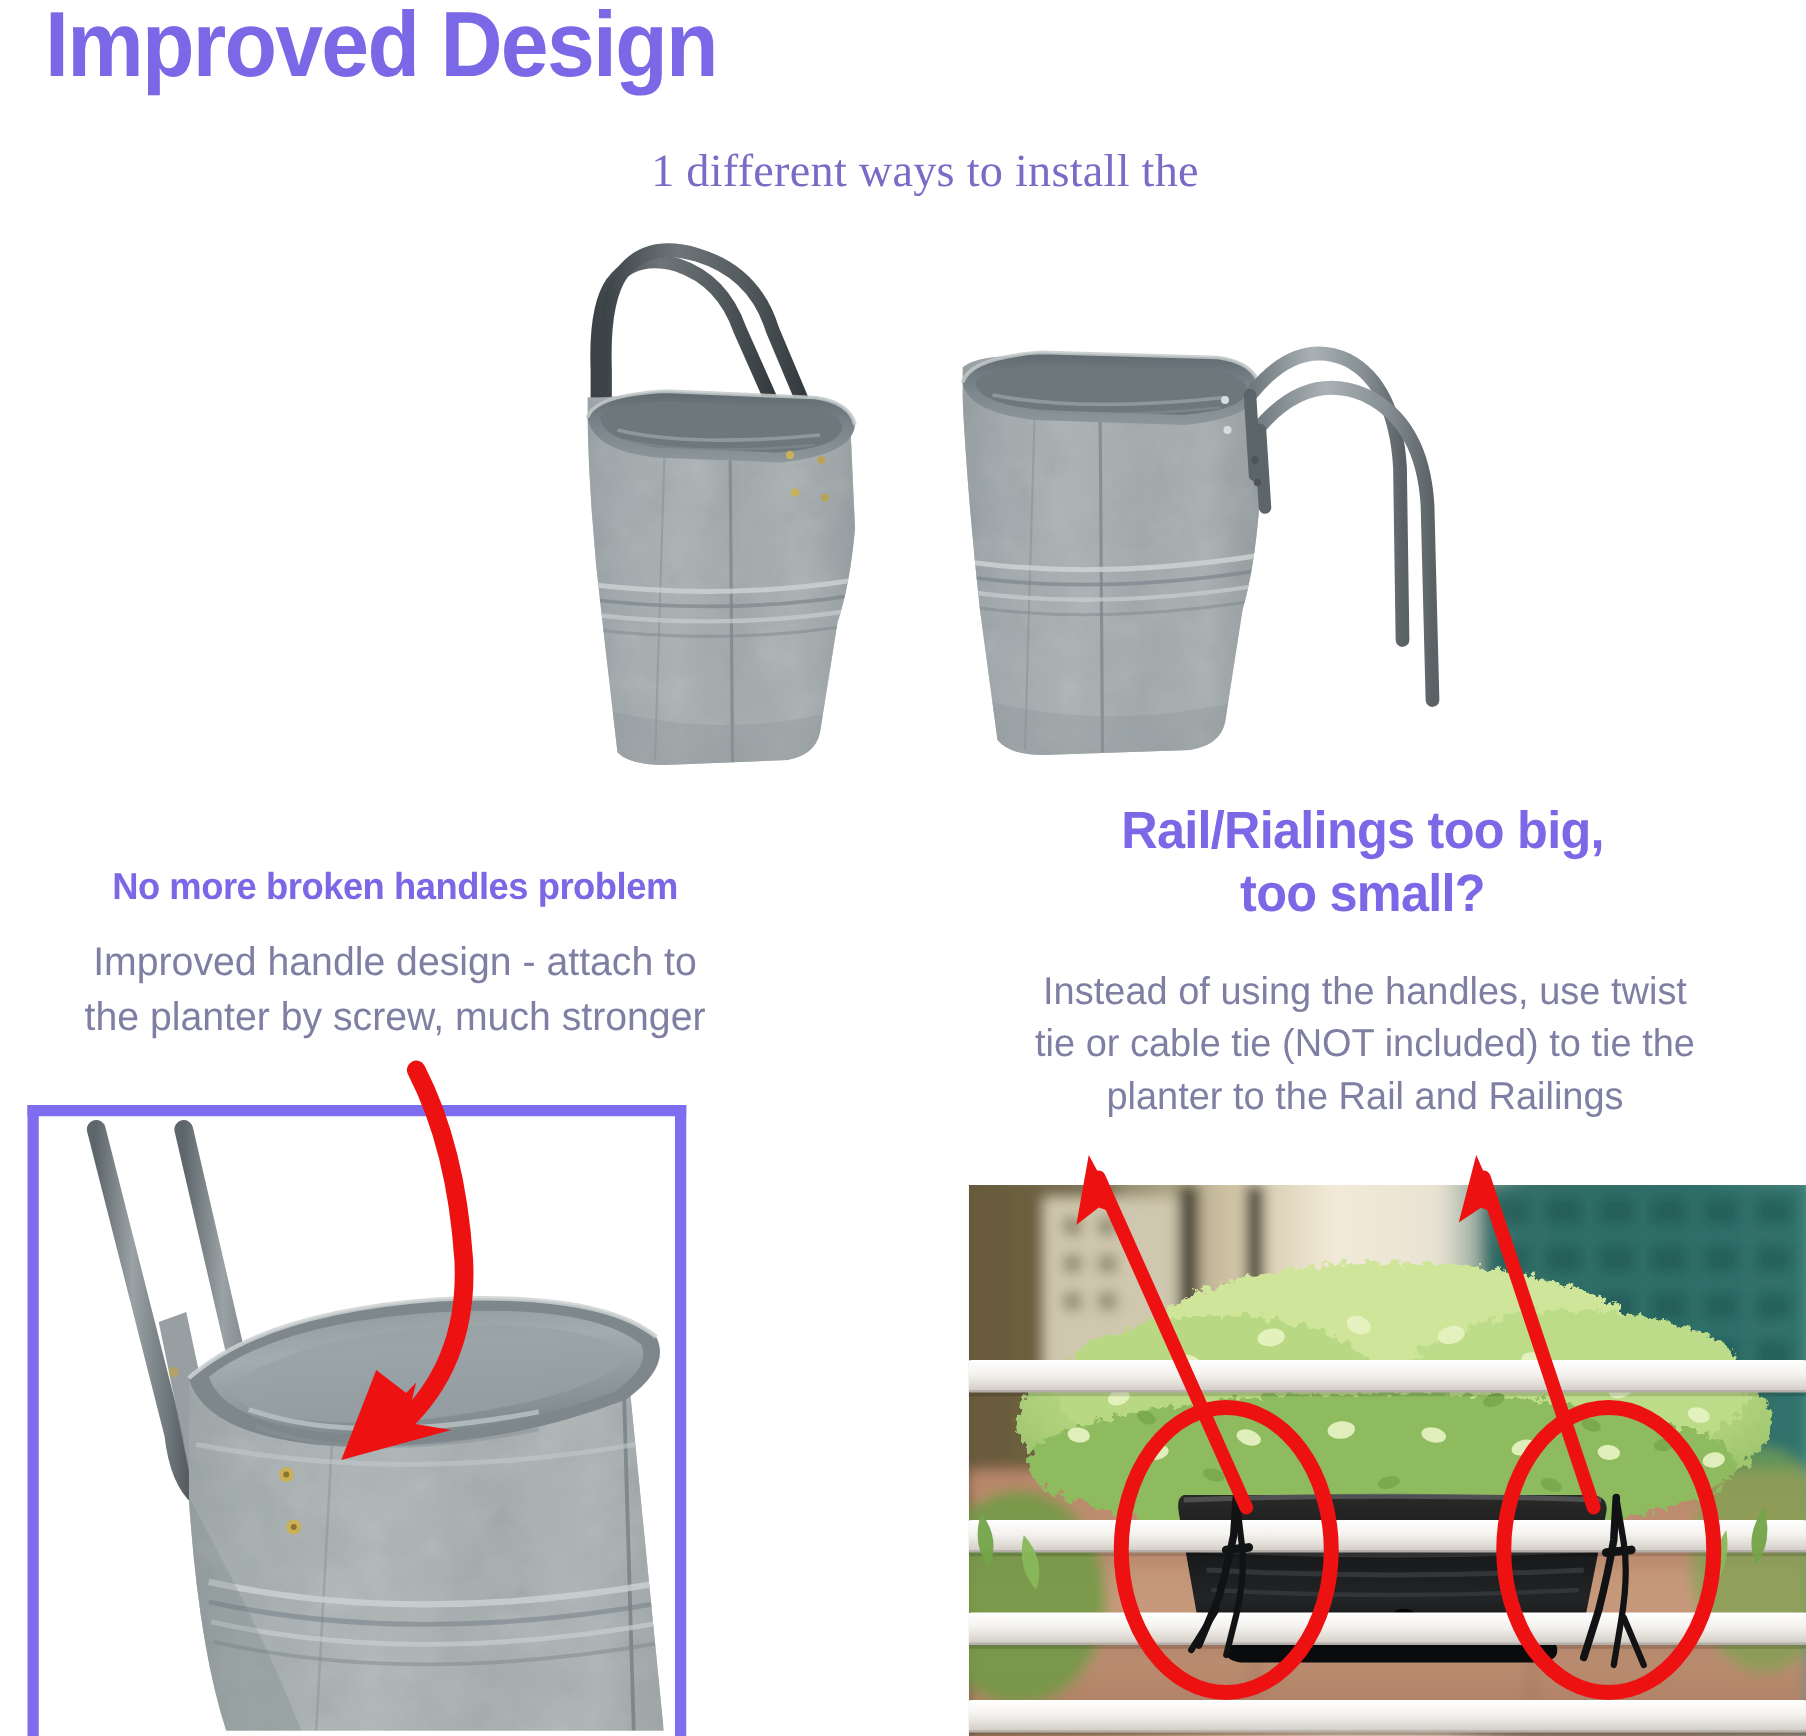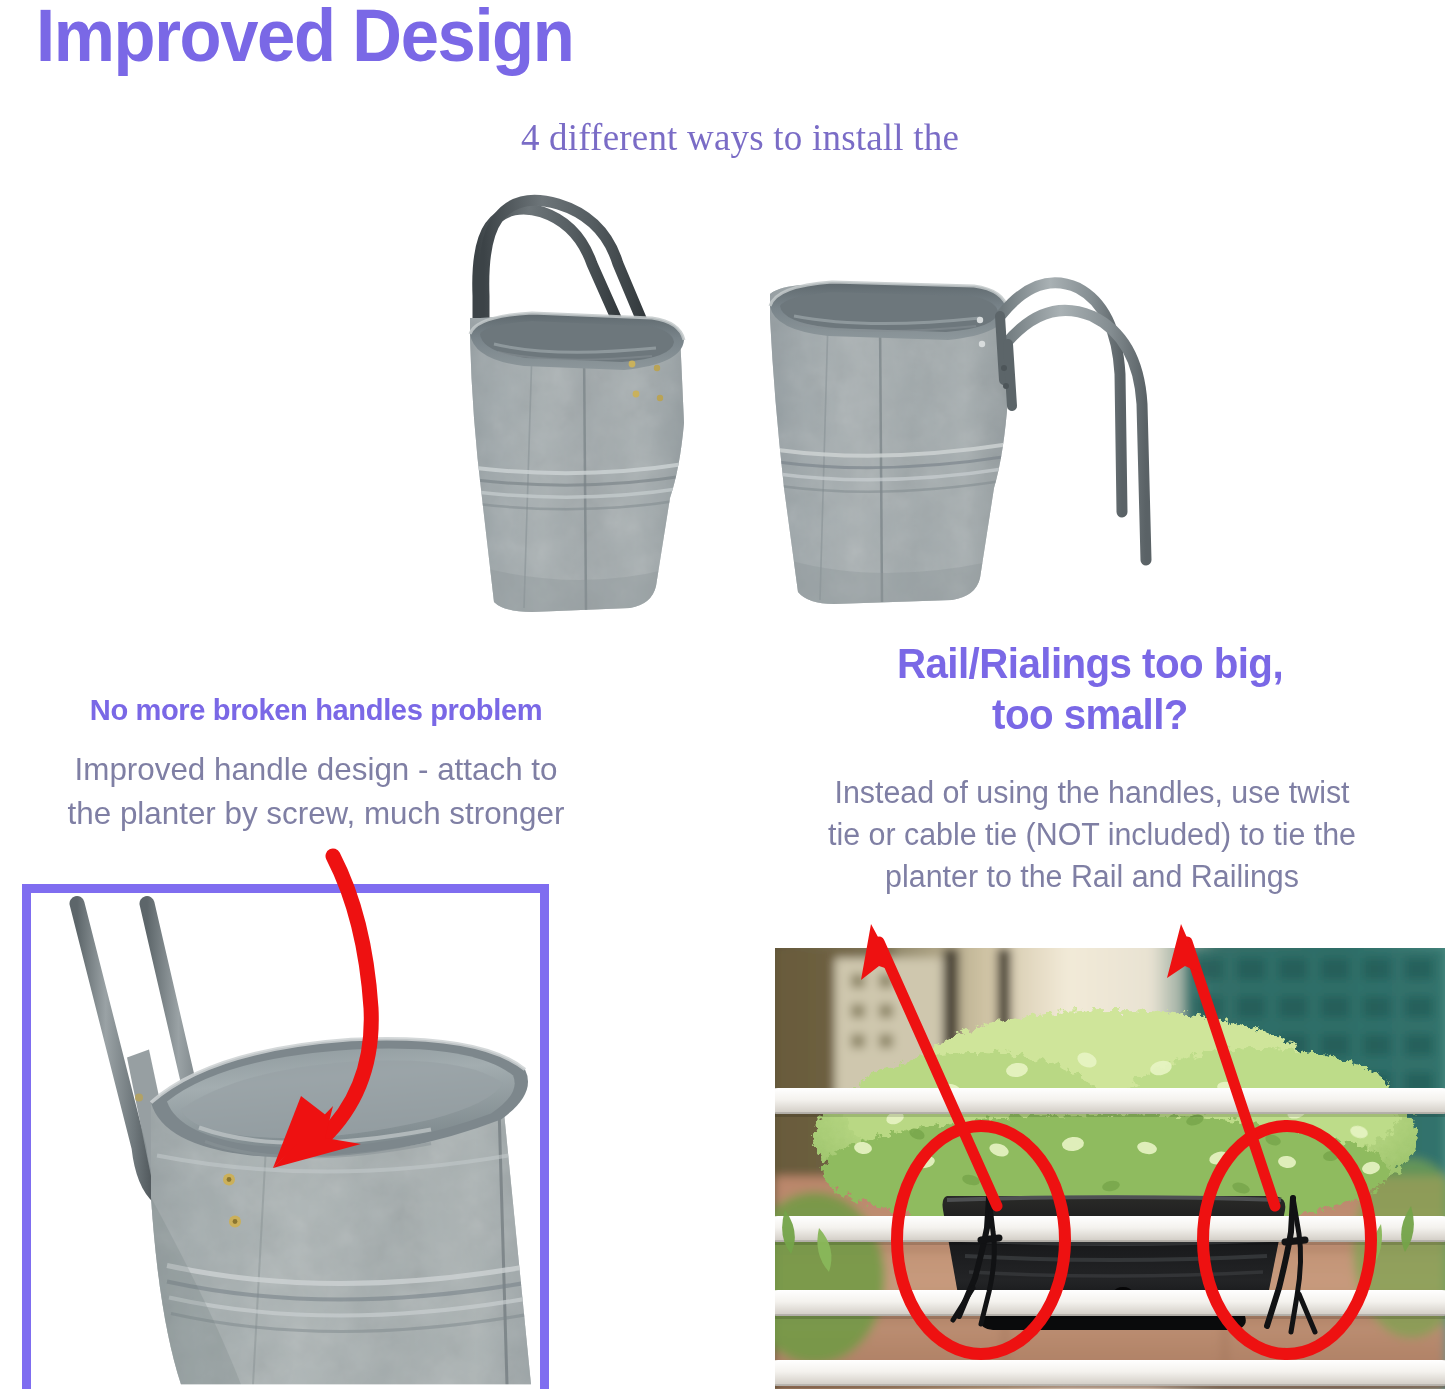--- a/index.html
+++ b/index.html
@@ -164,21 +164,21 @@
     pointer-events: none;
   }
   #left-red-arrow svg { display: block; width: 100%; height: 100%; }
 </style>
 </head>
 <body>
 
 <div class="main-title">Improved Design</div>
 
 <div class="subtitle">
-  <div>4 different ways to install the</div>
+  <div>1 different ways to install the</div>
   <div>handles to suit your need</div>
 </div>
 
 <div id="hero-photo">
   <svg viewBox="0 0 950 460" xmlns="http://www.w3.org/2000/svg">
     <defs>
       <linearGradient id="zincBody" x1="0" y1="0" x2="1" y2="0">
         <stop offset="0%" stop-color="#7f8a90"></stop>
         <stop offset="14%" stop-color="#9aa4a8"></stop>
         <stop offset="34%" stop-color="#acb4b6"></stop>

